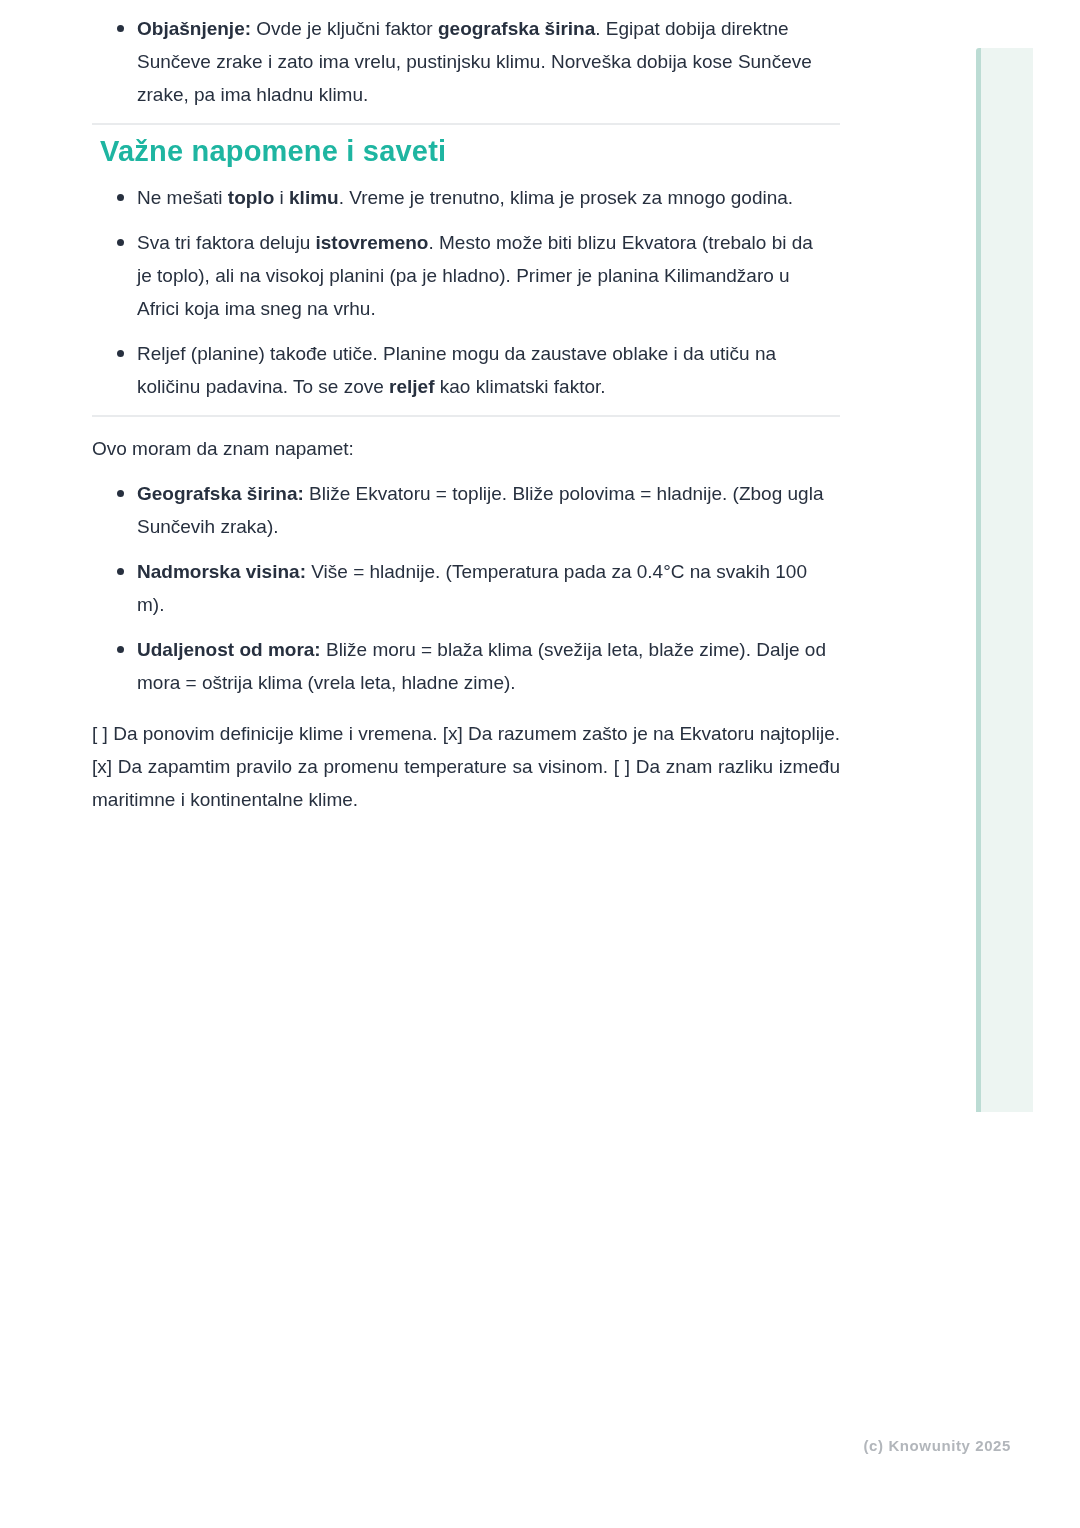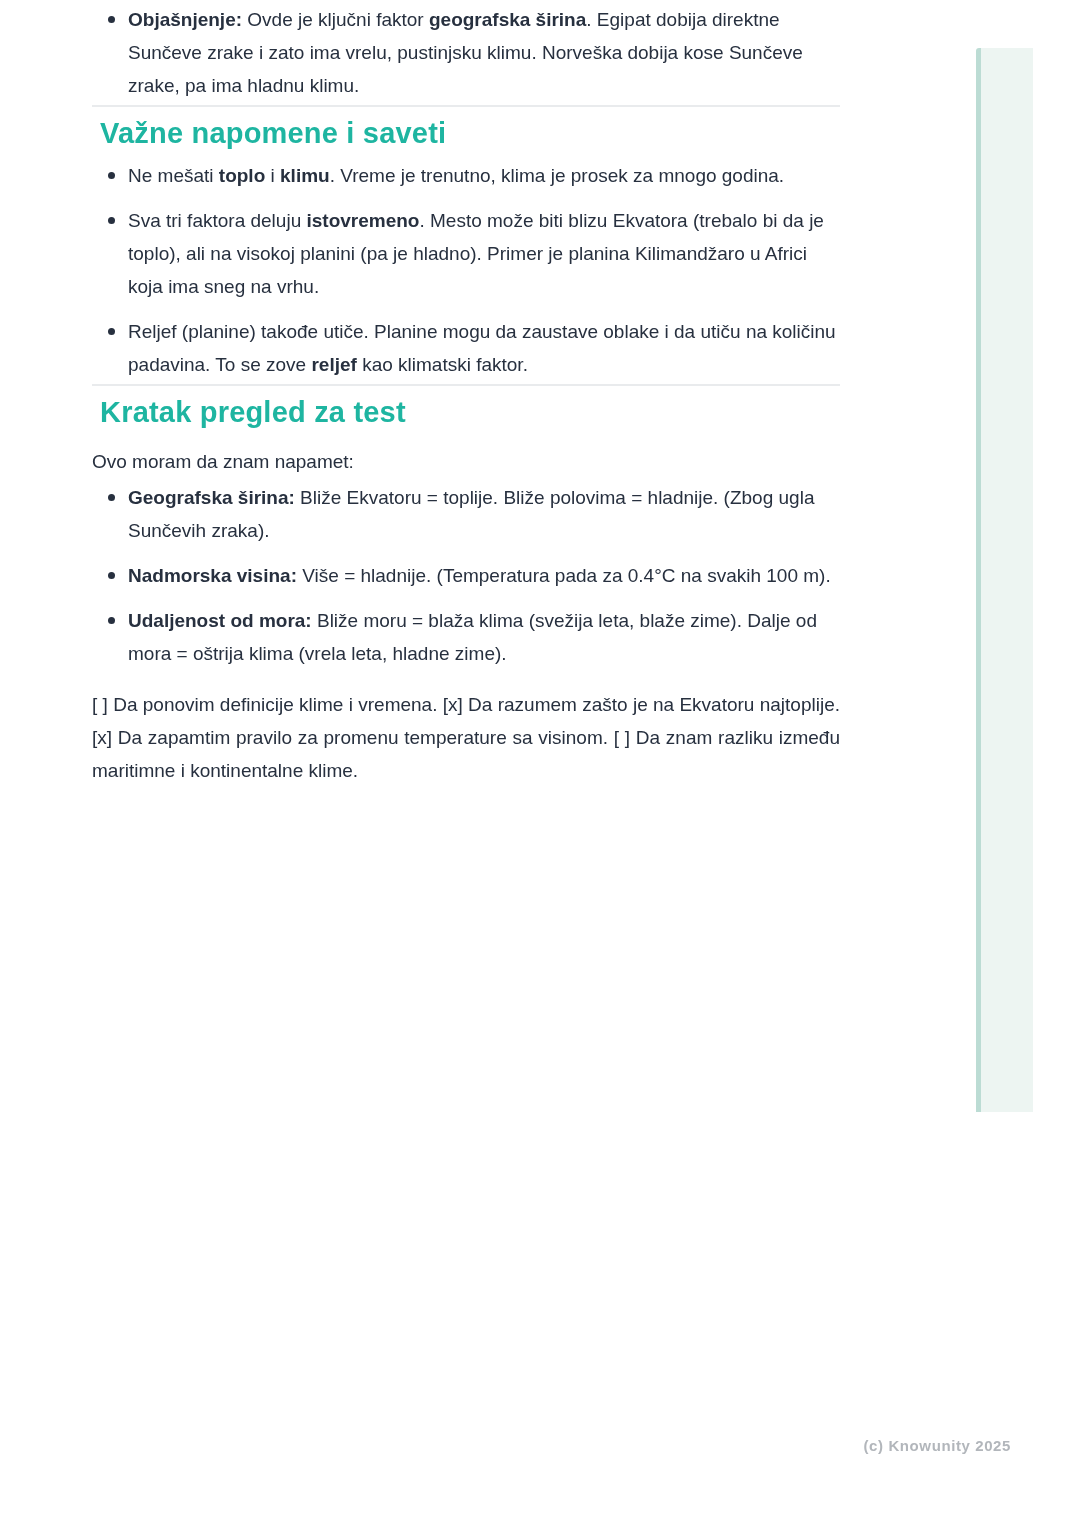--- a/index.html
+++ b/index.html
@@ -34,21 +34,21 @@
   .body-text {
     font-size: 19px;
     line-height: 33px;
     color: #27303f;
   }
 
   .b { font-weight: bold; }
 
   ul.bullets {
     list-style: none;
-    margin: 3px;
+    margin: 12px;
     padding: 0;
   }
   ul.bullets li {
     position: relative;
     padding-left: 33px;
     margin-bottom: 12px;
   }
   ul.bullets li:last-child { margin-bottom: 0; }
   .dot {
     position: absolute;
@@ -134,21 +134,20 @@
       <span><span>Sva tri faktora deluju </span><span class="b">istovremeno</span><span>. Mesto može biti blizu Ekvatora (trebalo bi da je toplo), ali na visokoj planini (pa je hladno). Primer je planina Kilimandžaro u Africi koja ima sneg na vrhu.</span></span>
     </li>
     <li>
       <span class="dot"></span>
       <span><span>Reljef (planine) takođe utiče. Planine mogu da zaustave oblake i da utiču na količinu padavina. To se zove </span><span class="b">reljef</span><span> kao klimatski faktor.</span></span>
     </li>
   </ul>
 
   <hr class="divider hr-2">
 
-  <h2 class="section-title title-2">Kratak pregled za test</h2>
 
   <p class="lead body-text">Ovo moram da znam napamet:</p>
 
   <ul class="bullets list-after-lead body-text">
     <li>
       <span class="dot"></span>
       <span><span class="b">Geografska širina:</span><span> Bliže Ekvatoru = toplije. Bliže polovima = hladnije. (Zbog ugla Sunčevih zraka).</span></span>
     </li>
     <li>
       <span class="dot"></span>

